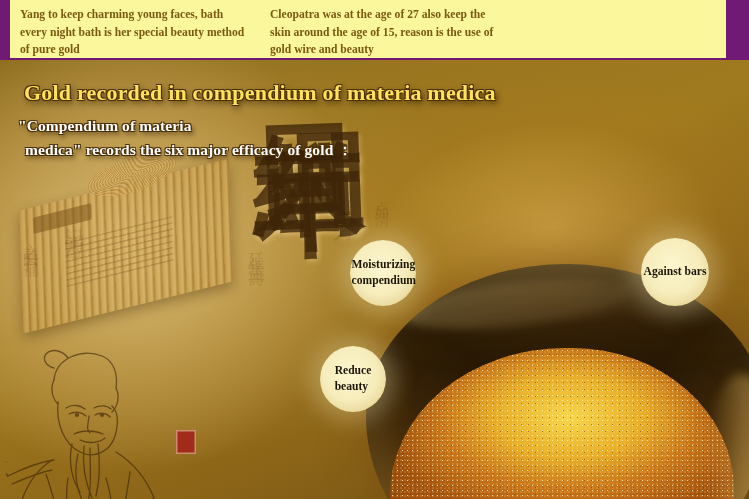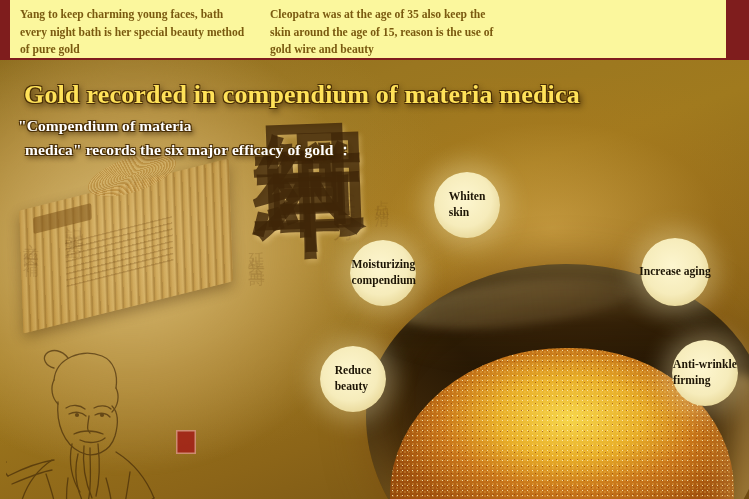--- a/index.html
+++ b/index.html
@@ -18,21 +18,21 @@
     overflow: hidden;
     background: #6b4a12;
   }
 
   
   #header-strip {
     position: absolute;
     left: 0; top: 0;
     width: 749px;
     height: 60px;
-    background: #7f1d1d;
+    background: #701a75;
     z-index: 40;
   }
   #header-panels {
     position: absolute;
     left: 10px;
     top: 0;
     width: 716px;
     height: 58px;
     background: #fbf79d;
     display: flex;
@@ -254,21 +254,21 @@
     background: linear-gradient(90deg, rgba(255,225,150,0.22), rgba(255,235,180,0.05));
     filter: blur(4px);
     transform: rotate(-6deg);
   }
 
   
   #main-title {
     position: absolute;
     left: 24px; top: 80px;
     z-index: 30;
-    font-size: 26px;
+    font-size: 22px;
     font-weight: bold;
     color: #ffe259;
     letter-spacing: 0.2px;
     text-shadow:
       1px 1px 0 #4a2f06,
       -1px 1px 0 #4a2f06,
       1px -1px 0 #4a2f06,
       -1px -1px 0 #4a2f06,
       2px 3px 6px rgba(40,22,2,0.85);
     white-space: nowrap;
@@ -395,59 +395,47 @@
       <div id="gold-powder">
         <div id="gold-grain"></div>
       </div>
       <div id="bowl-highlight"></div>
     </div>
   </div>
 
   <div id="header-strip">
     <div id="header-panels">
       <div class="hdr-panel" id="hdr-panel-1">Yang to keep charming young faces, bath every night bath is her special beauty method of pure gold</div>
-      <div class="hdr-panel" id="hdr-panel-2">Cleopatra was at the age of 35 also keep the skin around the age of 15, reason is the use of gold wire and beauty</div>
+      <div class="hdr-panel" id="hdr-panel-2">Cleopatra was at the age of 27 also keep the skin around the age of 15, reason is the use of gold wire and beauty</div>
     </div>
   </div>
 
   <div id="main-title">Gold recorded in compendium of materia medica</div>
 
   <div id="subtitle">
     <div class="line1">"Compendium of materia</div>
     <div class="line2">medica" records the six major efficacy of gold ：</div>
   </div>
 
-  <div class="bubble" id="bubble-whiten-skin">
-    <div class="bubble-label">
-      <div>Whiten</div>
-      <div>skin</div>
-    </div>
-  </div>
 
 
   <div class="bubble" id="bubble-against-aging">
     <div class="bubble-label">
-      <div>Increase aging</div>
+      <div>Against bars</div>
     </div>
   </div>
 
   <div class="bubble" id="bubble-moisturizing">
     <div class="bubble-label">
       <div>Moisturizing</div>
       <div>compendium</div>
     </div>
   </div>
 
   <div class="bubble" id="bubble-reduce-freckle">
     <div class="bubble-label">
       <div>Reduce</div>
       <div>beauty</div>
     </div>
   </div>
 
-  <div class="bubble" id="bubble-anti-wrinkle">
-    <div class="bubble-label">
-      <div>Anti-wrinkle</div>
-      <div>firming</div>
-    </div>
-  </div>
 
 </div>
 
 </body></html>

